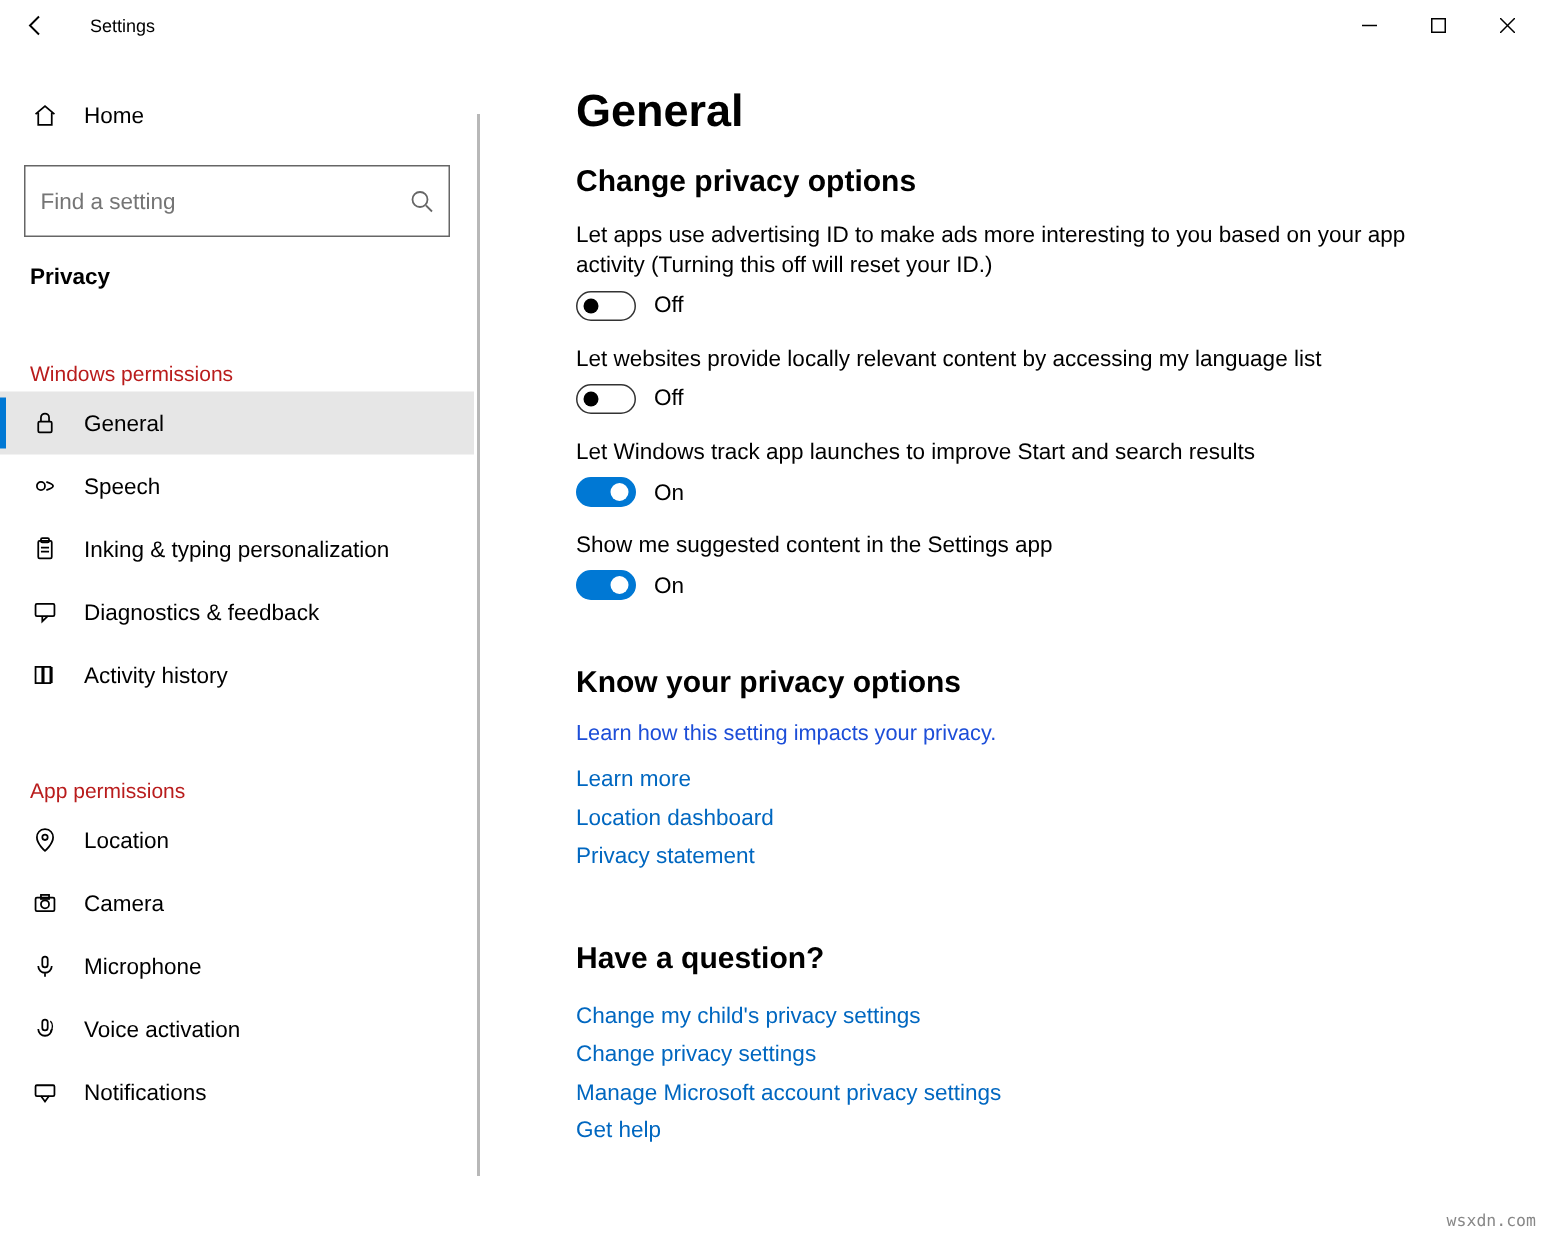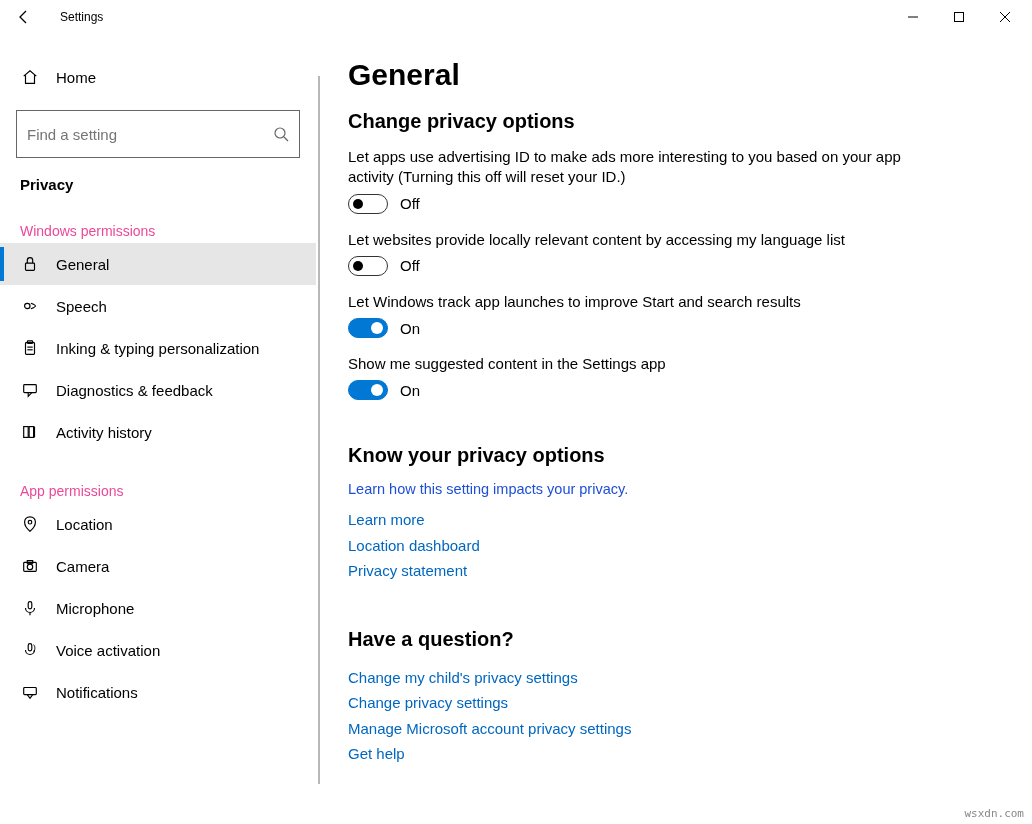--- a/index.html
+++ b/index.html
@@ -3,34 +3,34 @@
   <meta charset="utf-8">
   <style>
     * { margin: 0; padding: 0; box-sizing: border-box; font-family: "Segoe UI", Arial, sans-serif; }
     html, body { height: 100%; background: #fff; color: #000; }
     .window { width: 1032px; height: 824px; display: flex; flex-direction: column; overflow: hidden; background:#fff; }
     .titlebar { height: 34px; display: flex; align-items: center; padding: 0 4px 0 10px; font-size: 12px; }
     .titlebar .back { width: 28px; display:flex; align-items:center; justify-content:center; }
     .titlebar .title { margin-left: 22px; font-size: 12px; }
     .titlebar .wincontrols { margin-left: auto; display: flex; }
     .winbtn { width: 46px; height: 34px; display: flex; align-items: center; justify-content: center; font-size: 11px; }
-    .body { flex: 1; display: flex; overflow: hidden; }
+    .body { flex: 1; display: flex; overflow: hidden; gap: 36px; }
     .sidebar { width: 320px; height: 100%; overflow-y: auto; position: relative; padding-right:4px; }
     .scroll-edge { position: absolute; right: 0; top: 42px; bottom: 40px; width: 2px; background: rgba(0,0,0,0.28); }
     .nav-item { display: flex; align-items: center; height: 42px; padding-left: 20px; gap: 16px; font-size: 15px; cursor: pointer; position: relative; }
     .nav-item.selected { background: #e6e6e6; }
     .nav-item.selected::before { content:""; position:absolute; left:0; top:4px; bottom:4px; width:4px; background:#0078d4; }
     .nav-icon { width: 20px; height: 20px; display: flex; align-items: center; justify-content: center; }
     .nav-icon svg { width: 18px; height: 18px; stroke: #000; fill: none; stroke-width: 1.3; }
     .home-row { padding-left: 20px; height: 42px; display:flex; align-items:center; gap:16px; margin-top: 22px; font-size:15px; }
     .searchbox { margin: 12px 16px 4px 16px; height: 48px; border: 1px solid #666; display: flex; align-items: center; padding: 0 10px; }
     .searchbox input { flex:1; border:none; outline:none; font-size:15px; background:transparent; }
     .searchbox .sicon { width:16px; height:16px; }
     .cat-header { padding-left: 20px; font-size: 15px; font-weight: 600; margin-top: 18px; margin-bottom: 6px; }
-    .group-label { padding-left: 20px; font-size: 14px; color:#ec4899; margin-top: 30px; margin-bottom: 4px; }
+    .group-label { padding-left: 20px; font-size: 14px; color:#b91c1c; margin-top: 48px; margin-bottom: 4px; }
     .main { flex: 1; padding: 24px 40px 40px 28px; overflow-y: auto; position: relative; }
     .h1 { font-size: 30px; font-weight: 600; margin-bottom: 18px; }
     .h2 { font-size: 20px; font-weight: 600; margin-top: 6px; margin-bottom: 14px; }
     .h2.spaced { margin-top: 44px; }
     .desc { font-size: 15px; line-height: 1.35; max-width: 560px; margin-bottom: 4px; }
     .sub { font-size: 14.5px; color:#1d4ed8; margin-bottom: 10px; }
     .toggle-row { display:flex; align-items:center; gap:12px; margin: 6px 0 16px 0; }
     .toggle { width: 40px; height: 20px; border-radius: 10px; position: relative; border:1px solid #333; background:#fff; }
     .toggle .knob { position:absolute; top:50%; transform:translateY(-50%); width:10px; height:10px; border-radius:50%; background:#000; left:4px; }
     .toggle.on { background:#0078d4; border-color:#0078d4; }

